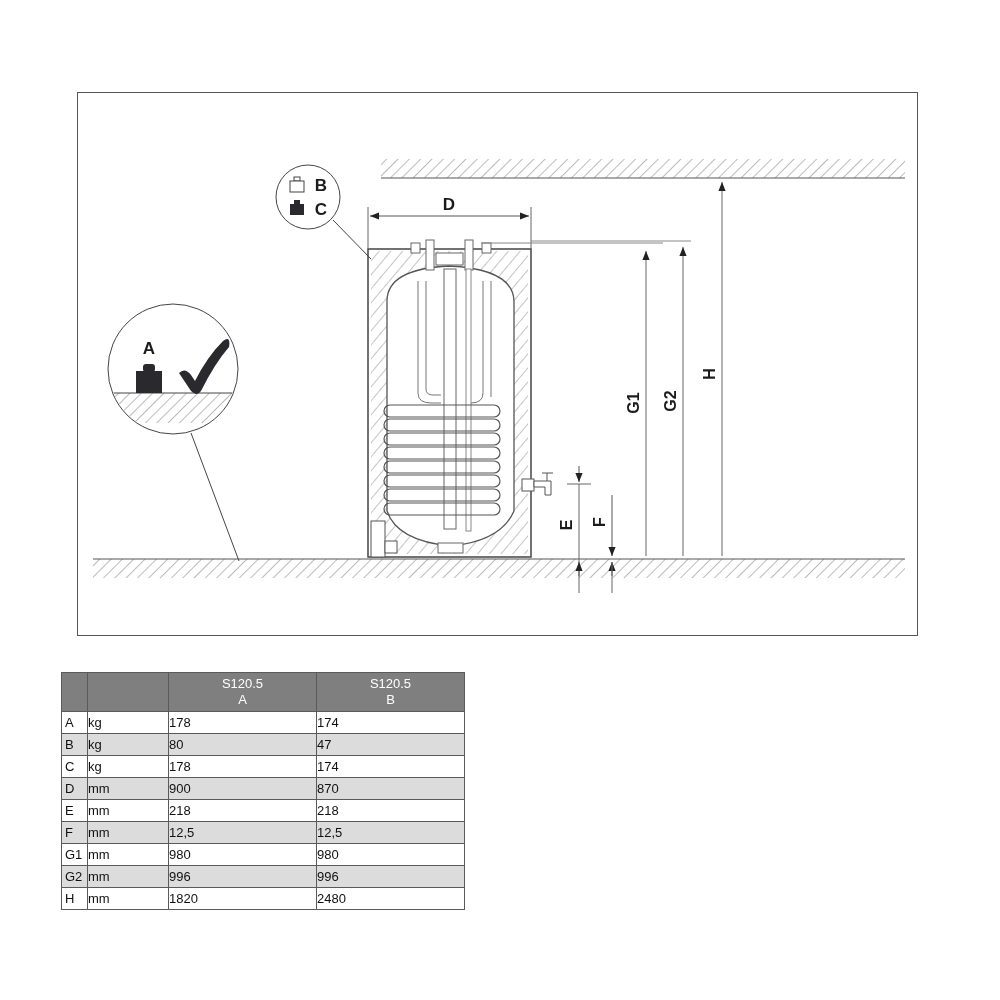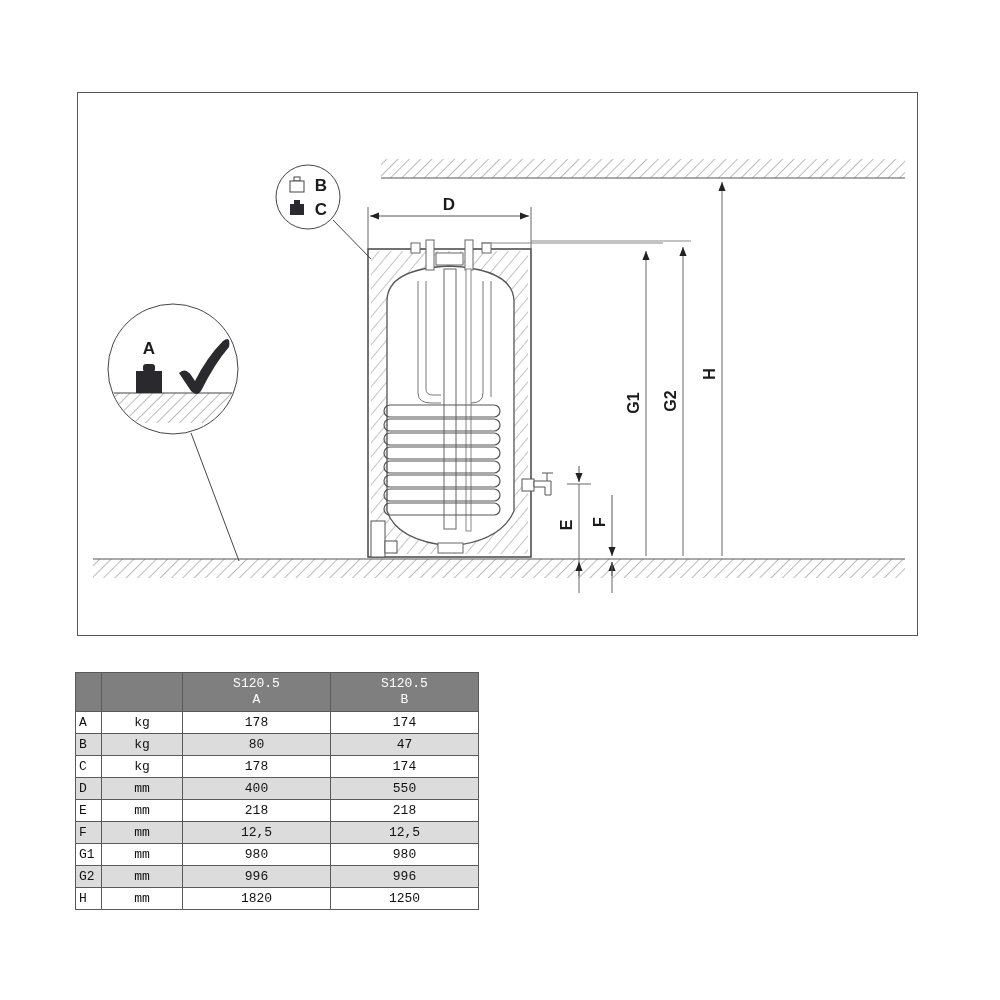--- a/index.html
+++ b/index.html
@@ -2,28 +2,28 @@
 <html><head>
 <meta charset="utf-8">
 <style>
   html, body { margin: 0; padding: 0; background: #ffffff; }
   body { width: 1000px; height: 1000px; position: relative; overflow: hidden;
          font-family: "Liberation Sans", sans-serif; }
   #figure { position: absolute; left: 77px; top: 92px; width: 841px; height: 544px;
             border: 1px solid #555; box-sizing: border-box; }
   #figure svg { position: absolute; left: 0; top: 0; }
   .lbl { font-family: "Liberation Sans", sans-serif; font-weight: bold; fill: #1b1b1b; }
-  #spec-table { position: absolute; left: 75px; top: 672px; border-collapse: collapse;
-                font-family: Liberation Mono, monospace; font-size: 13px; color: #111; }
+  #spec-table { position: absolute; left: 61px; top: 672px; border-collapse: collapse;
+                font-family: Liberation Sans, sans-serif; font-size: 13px; color: #111; }
   #spec-table th, #spec-table td { border: 1px solid #5a5a5a; padding: 0; height: 21px; }
   #spec-table thead th { background: #7f7f7f; color: #ffffff; font-weight: normal;
                          height: 38px; line-height: 16px; text-align: center; }
   #spec-table td.key { text-align: left; padding-left: 3px; width: 22px; }
-  #spec-table td.unit { text-align: center; width: 79px; }
-  #spec-table td.val { text-align: center; width: 146px; }
+  #spec-table td.unit { width: 79px; }
+  #spec-table td.val { text-align: left; width: 146px; }
   #spec-table tbody tr:nth-child(even) td { background: #dcdcdc; }
   #spec-table tbody tr:nth-child(odd) td { background: #ffffff; }
 </style>
 </head>
 <body>
 
 <div id="figure">
 <svg width="841" height="544" viewBox="77 92 841 544" xmlns="http://www.w3.org/2000/svg">
   <defs>
     <pattern id="hatch" width="8" height="8" patternUnits="userSpaceOnUse" patternTransform="rotate(45)">
@@ -193,22 +193,22 @@
     </tr>
     <tr>
       <td class="key">C</td>
       <td class="unit">kg</td>
       <td class="val">178</td>
       <td class="val">174</td>
     </tr>
     <tr>
       <td class="key">D</td>
       <td class="unit">mm</td>
-      <td class="val">400</td>
-      <td class="val">550</td>
+      <td class="val">900</td>
+      <td class="val">870</td>
     </tr>
     <tr>
       <td class="key">E</td>
       <td class="unit">mm</td>
       <td class="val">218</td>
       <td class="val">218</td>
     </tr>
     <tr>
       <td class="key">F</td>
       <td class="unit">mm</td>
@@ -224,16 +224,16 @@
     <tr>
       <td class="key">G2</td>
       <td class="unit">mm</td>
       <td class="val">996</td>
       <td class="val">996</td>
     </tr>
     <tr>
       <td class="key">H</td>
       <td class="unit">mm</td>
       <td class="val">1820</td>
-      <td class="val">1250</td>
+      <td class="val">2480</td>
     </tr>
   </tbody>
 </table>
 
 </body></html>

